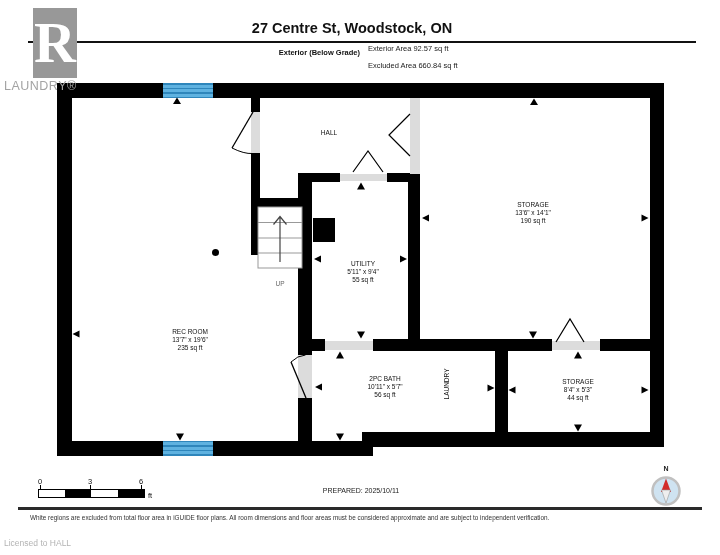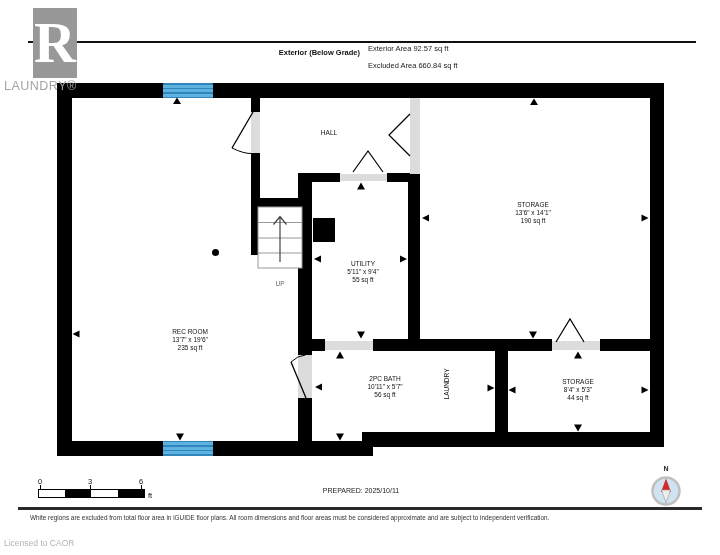--- a/index.html
+++ b/index.html
@@ -42,20 +42,21 @@
 </head>
 <body>
 
 <div id="app">
 
   <div class="logo-box">
     <span class="logo-r">R</span>
   </div>
   <div class="brand">LAUNDRY®</div>
 
+  <div class="hdr-title">27 Centre St, Woodstock, ON</div>
   <div class="hdr-rule"></div>
   <div class="floor-label">Exterior (Below Grade)</div>
   <div class="area-line" style="top:44px;">Exterior Area 92.57 sq ft</div>
   <div class="area-line" style="top:61px;text-align:center;">Excluded Area 660.84 sq ft</div>
 
   <div class="w" style="left:57px;top:83px;width:607px;height:15px;"></div>
   <div class="w" style="left:57px;top:83px;width:15px;height:373px;"></div>
   <div class="w" style="left:57px;top:441px;width:316px;height:15px;"></div>
   <div class="w" style="left:362px;top:432px;width:302px;height:15px;"></div>
   <div class="w" style="left:650px;top:83px;width:14px;height:364px;"></div>
@@ -183,15 +184,15 @@
   <div class="tick" style="left:90px;"></div>
   <div class="tick" style="left:141px;"></div>
   <div class="scalebar"></div>
   <div class="ft-label">ft</div>
 
   <div class="prepared">PREPARED: 2025/10/11</div>
   <div class="n-label">N</div>
 
   <div class="footer-rule"></div>
   <div class="disclaimer">White regions are excluded from total floor area in iGUIDE floor plans. All room dimensions and floor areas must be considered approximate and are subject to independent verification.</div>
-  <div class="license">Licensed to CAOR</div>
+  <div class="license">Licensed to HALL</div>
 
 </div>
 
 </body></html>

